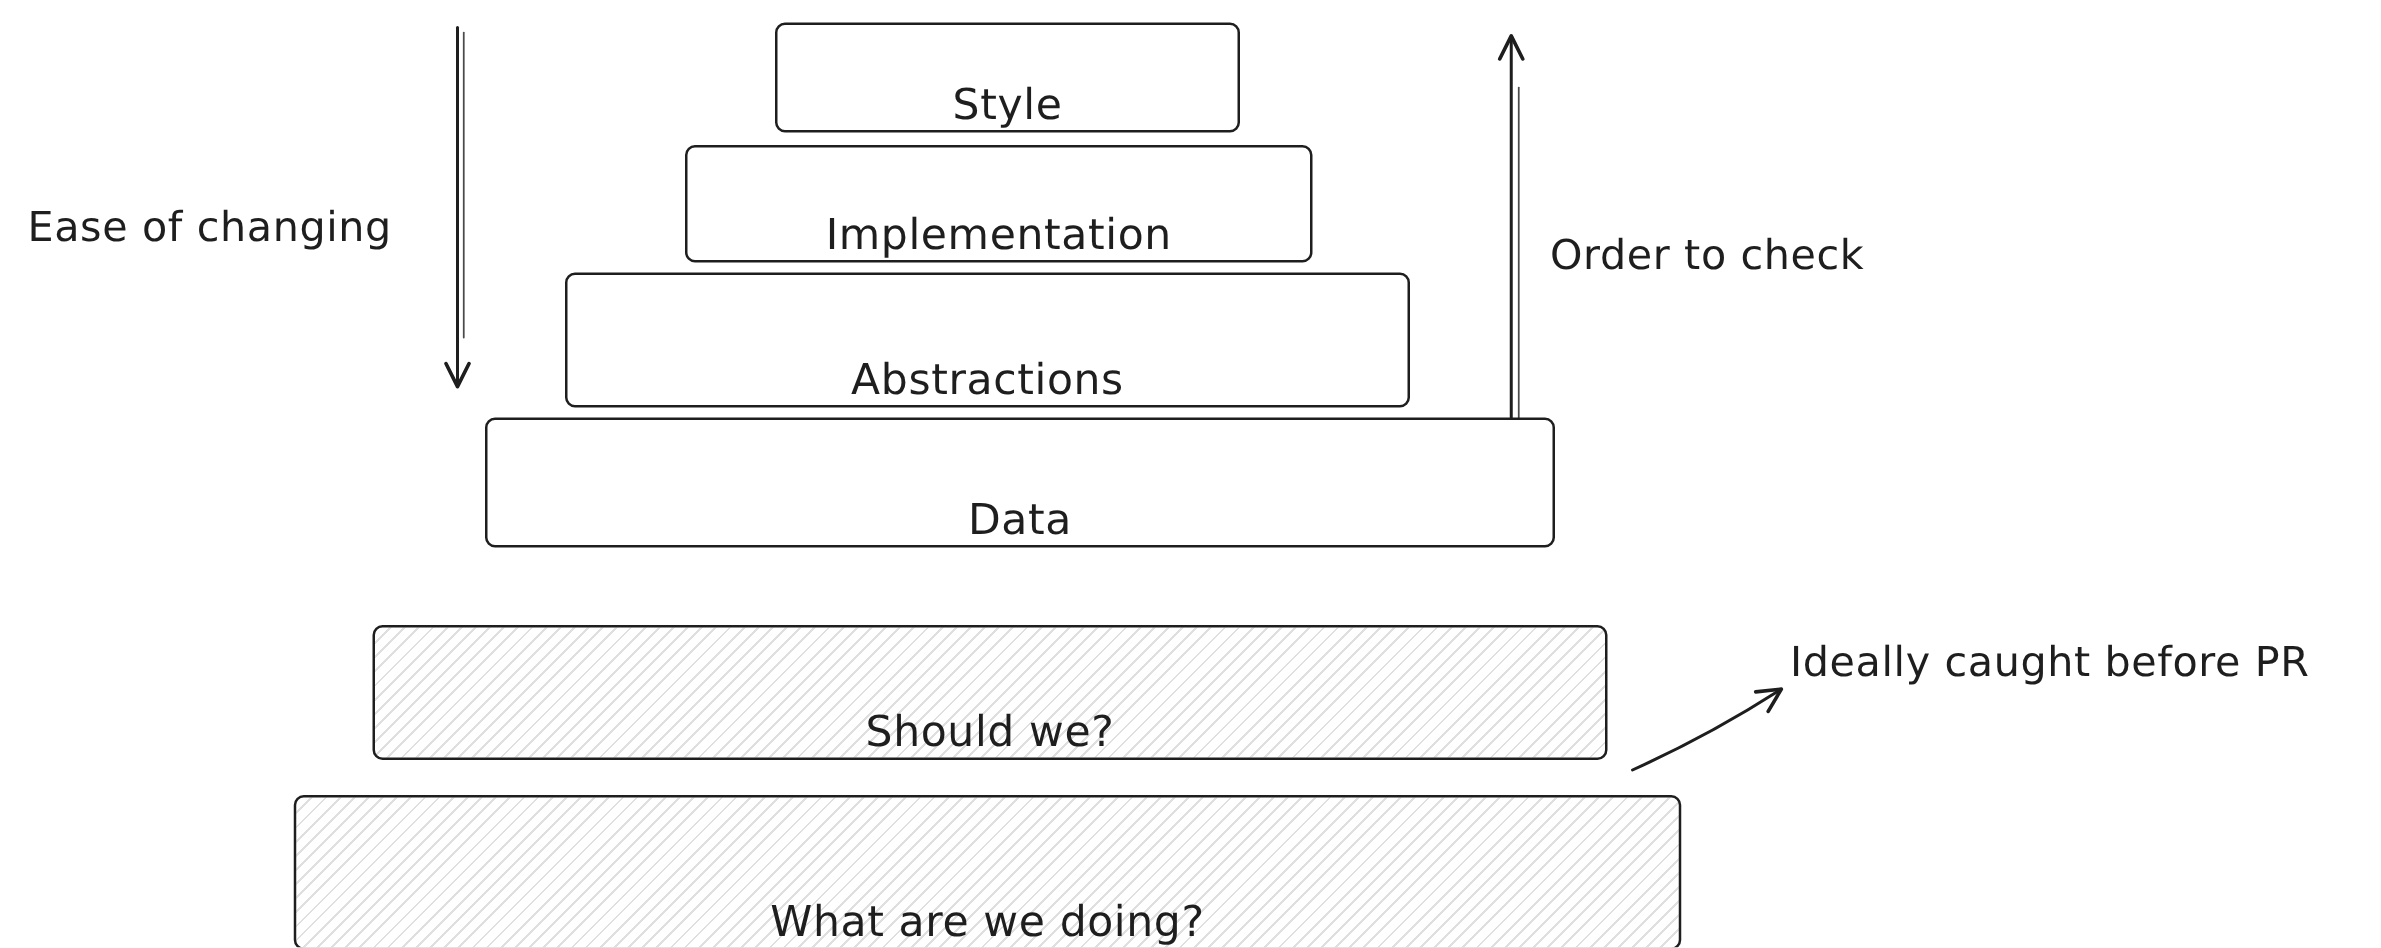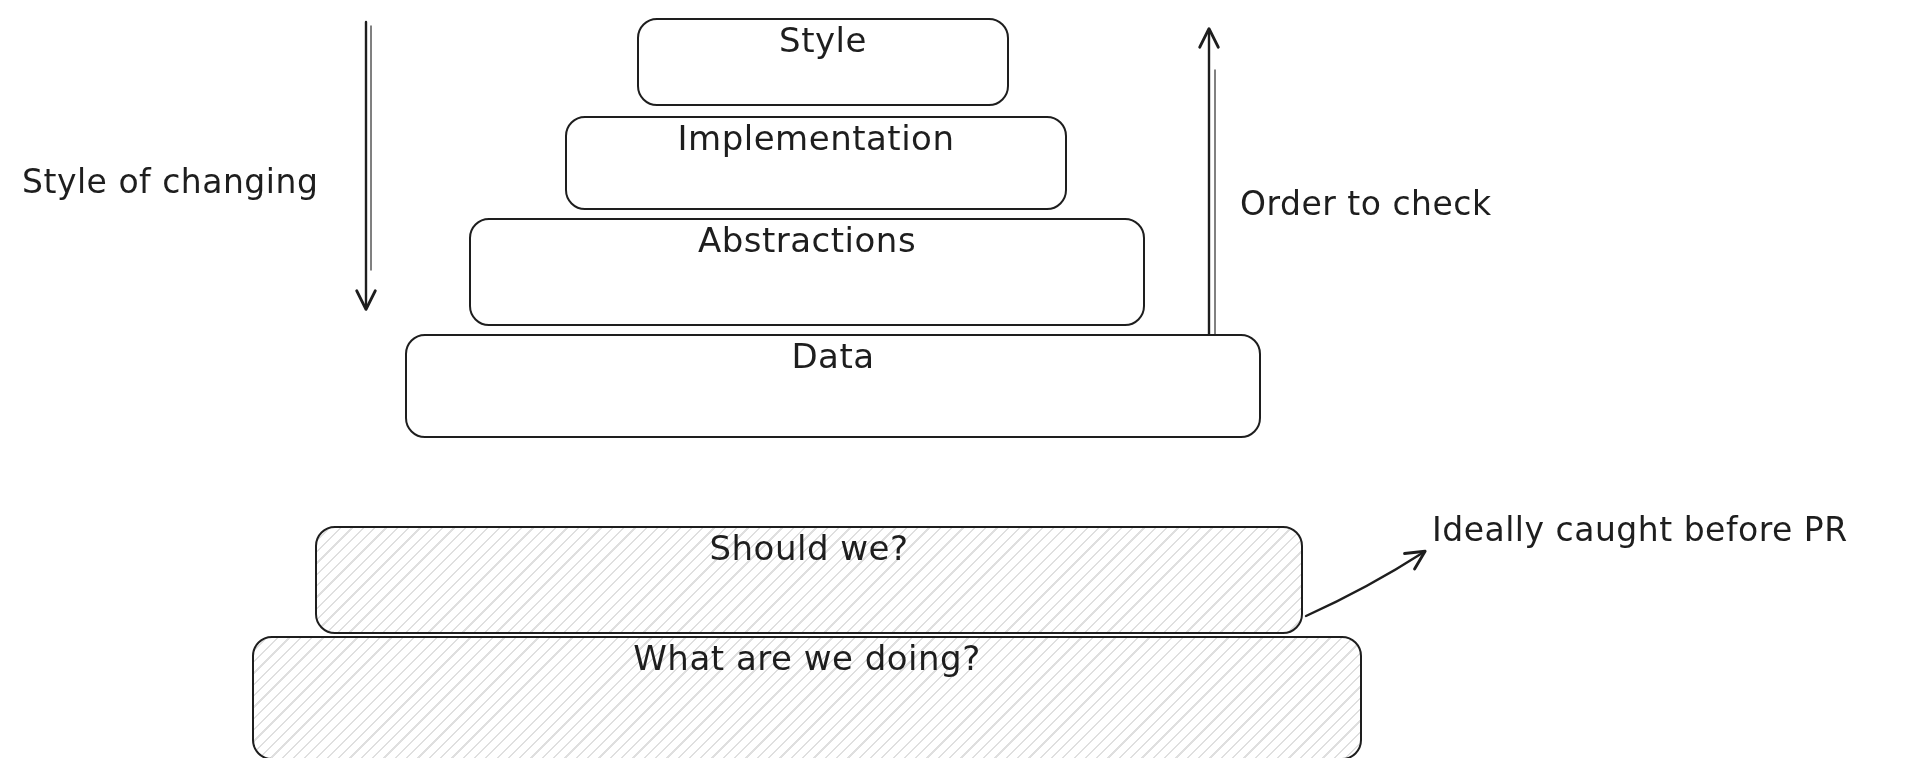--- a/index.html
+++ b/index.html
@@ -21,28 +21,27 @@
     left: 0;
     top: 0;
     width: 1905px;
     height: 758px;
     pointer-events: none;
   }
   .box {
     position: absolute;
     box-sizing: border-box;
     border: 2.5px solid #1e1e1e;
-    border-radius: 20px;
+    border-radius: 8px;
     background: #ffffff;
     display: flex;
-    align-items: flex-start;
+    align-items: flex-end;
     justify-content: center;
     font-size: 34px;
     letter-spacing: 0.5px;
-    margin-left: 17px;
   }
   .box.hatched {
     background-color: #ffffff;
     background-image: repeating-linear-gradient(
       135deg,
       rgba(110, 110, 110, 0.22) 0px,
       rgba(110, 110, 110, 0.22) 1.6px,
       transparent 1.6px,
       transparent 8px
     );
@@ -50,21 +49,21 @@
   .box .box-label {
     background: transparent;
     padding: 0 10px;
   }
   
   .box.style          { left: 620px; top: 18px;  width: 372px;  height: 88px; }
   .box.implementation { left: 548px; top: 116px; width: 502px;  height: 94px; }
   .box.abstractions   { left: 452px; top: 218px; width: 676px;  height: 108px; }
   .box.data           { left: 388px; top: 334px; width: 856px;  height: 104px; }
   
-  .box.should-we      { left: 298px; top: 526px; width: 988px;  height: 108px; }
+  .box.should-we      { left: 298px; top: 500px; width: 988px;  height: 108px; }
   .box.what-doing     { left: 235px; top: 636px; width: 1110px; height: 124px; }
 
   .annotation {
     position: absolute;
     font-size: 33px;
     letter-spacing: 0.5px;
     white-space: nowrap;
   }
   .annotation.ease   { left: 22px;   top: 162px; }
   .annotation.order  { left: 1240px; top: 184px; }
@@ -90,21 +89,21 @@
     <g>
       <line x1="1209" y1="346" x2="1209" y2="30" stroke="#1e1e1e" stroke-width="2.4" stroke-linecap="round" marker-end="url(#arrowhead)"></line>
       <line x1="1215" y1="340" x2="1215" y2="70" stroke="#1e1e1e" stroke-width="1.4" stroke-linecap="round" opacity="0.8"></line>
     </g>
 
     <g>
       <path d="M 1306 616 Q 1368 588 1424 552" fill="none" stroke="#1e1e1e" stroke-width="2.4" stroke-linecap="round" marker-end="url(#arrowhead)"></path>
     </g>
   </svg>
 
-  <div class="annotation ease">Style of changing</div>
+  <div class="annotation ease">Ease of changing</div>
   <div class="annotation order">Order to check</div>
   <div class="annotation pr">Ideally caught before PR</div>
 
   <div class="box style">
     <span class="box-label">Style</span>
   </div>
   <div class="box abstractions">
     <span class="box-label">Abstractions</span>
   </div>
   <div class="box implementation">

